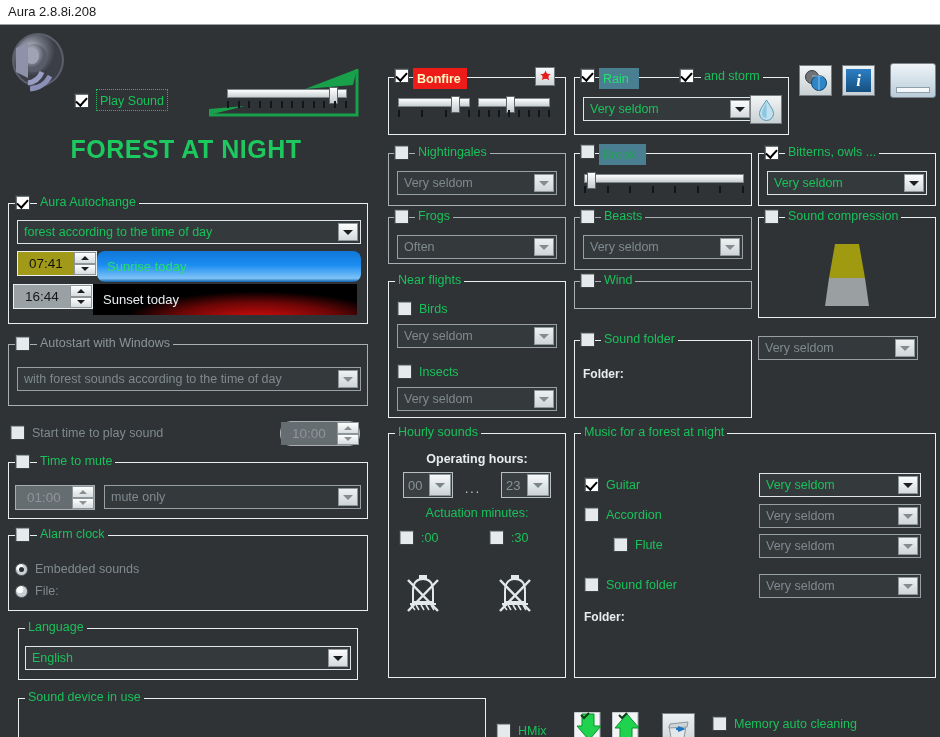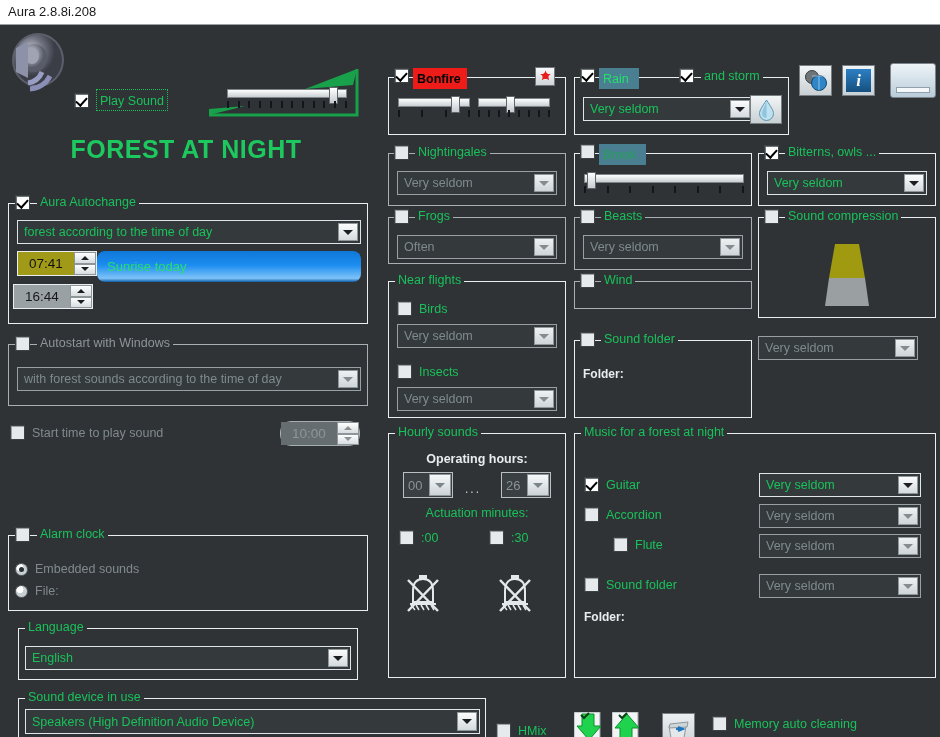--- a/index.html
+++ b/index.html
@@ -229,20 +229,23 @@
         <div class="val">16:44</div>
         <div class="btns">
             <span class="up">
               <i></i>
             </span>
             <span class="dn">
               <i></i>
             </span>
           </div>
       </div>
+      <div style="flex:1;background:radial-gradient(ellipse 70% 130% at 62% 118%, #e00d0d 0%, #6d0606 45%, #000 72%), #000;display:flex;align-items:center;padding-left:10px;">
+        <span style="color:#e9eef0;font-size:13px;">Sunset today</span>
+      </div>
     </div>
   </div>
 
   <div class="grp dim" style="left:8px;top:319px;width:360px;height:62px;">
     <div class="legend dimtxt" style="left:28px;">Autostart with Windows</div>
     <span class="cbx off" style="position:absolute;left:6px;top:-9px;"></span>
     <div class="dd dim" style="position:absolute;left:8px;top:22px;width:344px;">
       <span style="overflow:hidden;white-space:nowrap;width:318px;display:block;">with forest sounds according to the time of day</span>
       <span class="arrow">
           <i></i>
@@ -259,20 +262,41 @@
     <div class="btns">
         <span class="up">
           <i></i>
         </span>
         <span class="dn">
           <i></i>
         </span>
       </div>
   </div>
 
+  <div class="grp" style="left:8px;top:437px;width:360px;height:57px;">
+    <div class="legend" style="left:28px;">Time to mute</div>
+    <span class="cbx off" style="position:absolute;left:6px;top:-9px;"></span>
+    <div class="spin dim" style="position:absolute;left:6px;top:22px;border-color:#a7aeb2;">
+      <div class="val dimv">01:00</div>
+      <div class="btns">
+          <span class="up">
+            <i></i>
+          </span>
+          <span class="dn">
+            <i></i>
+          </span>
+        </div>
+    </div>
+    <div class="dd dim" style="position:absolute;left:95px;top:22px;width:257px;">
+      <span>mute only</span>
+      <span class="arrow">
+          <i></i>
+        </span>
+    </div>
+  </div>
 
   <div class="grp" style="left:8px;top:510px;width:360px;height:76px;">
     <div class="legend" style="left:28px;">Alarm clock</div>
     <span class="cbx off" style="position:absolute;left:6px;top:-9px;"></span>
     <div class="row" style="position:absolute;left:6px;top:26px;">
       <span class="radio on"></span>
       <span class="lbl dim">Embedded sounds</span>
     </div>
     <div class="row" style="position:absolute;left:6px;top:48px;">
       <span class="radio"></span>
@@ -285,21 +309,21 @@
     <div class="dd" style="position:absolute;left:6px;top:17px;width:326px;">
       <span>English</span>
       <span class="arrow">
           <i></i>
         </span>
     </div>
   </div>
 
   <div class="grp" style="left:388px;top:52px;width:178px;height:58px;">
     <div style="position:absolute;top:-10px;left:24px;background:#ee1c18;padding:1px 6px 2px 4px;">
-      <span style="color:#000000;font-size:12.5px;font-weight:bold;">Bonfire</span>
+      <span style="color:#fef9c3;font-size:12.5px;font-weight:bold;">Bonfire</span>
     </div>
     <span class="cbx on" style="position:absolute;left:5px;top:-10px;"></span>
     <div class="tinybtn" style="position:absolute;right:10px;top:-11px;width:20px;height:19px;">
       <svg width="13" height="13" viewBox="0 0 13 13">
           <path d="M6.5 0.5 L8 4 L11.8 4 L9 6.3 L10.2 10.2 L6.5 8 L2.8 10.2 L4 6.3 L1.2 4 L5 4 Z" fill="#e81c1c"></path>
           <circle cx="6.5" cy="6" r="3" fill="#e81c1c"></circle>
         </svg>
     </div>
     <div class="sld" style="position:absolute;left:9px;top:18px;width:72px;">
       <div class="track"></div>
@@ -471,21 +495,21 @@
     <div style="position:absolute;left:0;right:0;top:18px;text-align:center;font-size:12.5px;color:#e8ecee;font-weight:bold;">Operating hours:</div>
 
     <div style="position:absolute;left:14px;top:38px;width:50px;height:26px;border:1px solid #b9c0c3;display:flex;align-items:center;background:#3a3f42;">
       <span style="color:#8b9398;font-size:13px;padding-left:4px;">00</span>
       <span style="position:absolute;right:1px;top:1px;bottom:1px;width:22px;background:linear-gradient(#f6f9fa,#ccd3d6);border:1px solid #8e9699;display:flex;align-items:center;justify-content:center;">
         <i style="width:0;height:0;border-left:5px solid transparent;border-right:5px solid transparent;border-top:5px solid #7c8589;display:block;"></i>
       </span>
     </div>
     <div style="position:absolute;left:76px;top:48px;color:#c8cfd2;font-size:12px;letter-spacing:2px;">...</div>
     <div style="position:absolute;left:112px;top:38px;width:50px;height:26px;border:1px solid #b9c0c3;display:flex;align-items:center;background:#3a3f42;">
-      <span style="color:#8b9398;font-size:13px;padding-left:4px;">26</span>
+      <span style="color:#8b9398;font-size:13px;padding-left:4px;">23</span>
       <span style="position:absolute;right:1px;top:1px;bottom:1px;width:22px;background:linear-gradient(#f6f9fa,#ccd3d6);border:1px solid #8e9699;display:flex;align-items:center;justify-content:center;">
         <i style="width:0;height:0;border-left:5px solid transparent;border-right:5px solid transparent;border-top:5px solid #7c8589;display:block;"></i>
       </span>
     </div>
 
     <div style="position:absolute;left:0;right:0;top:72px;text-align:center;font-size:12.5px;color:#19c15a;">Actuation minutes:</div>
 
     <div class="row" style="position:absolute;left:10px;top:96px;">
       <span class="cbx off"></span>
       <span class="lbl">:00</span>
@@ -561,26 +585,20 @@
           <i></i>
         </span>
     </div>
 
     <div style="position:absolute;left:9px;top:176px;font-size:12px;color:#e8ecee;font-weight:bold;">Folder:</div>
     <div style="position:absolute;left:55px;top:176px;font-size:12px;color:#cdd3d6;"></div>
   </div>
 
   <div class="grp" style="left:18px;top:673px;width:468px;height:40px;">
     <div class="legend" style="left:6px;">Sound device in use</div>
-    <div class="dd" style="position:absolute;left:6px;top:10px;width:455px;height:25px;">
-      <span>Speakers (High Definition Audio Device)</span>
-      <span class="arrow">
-          <i></i>
-        </span>
-    </div>
   </div>
 
   <div class="row" style="position:absolute;left:496px;top:698px;">
     <span class="cbx off"></span>
     <span class="lbl">HMix</span>
   </div>
 
   <div style="position:absolute;left:574px;top:687px;width:32px;height:34px;">
     <svg width="32" height="34" viewBox="0 0 32 34">
       <rect x="0" y="0" width="26" height="30" fill="#f2f4f5" stroke="#9aa2a6"></rect>

